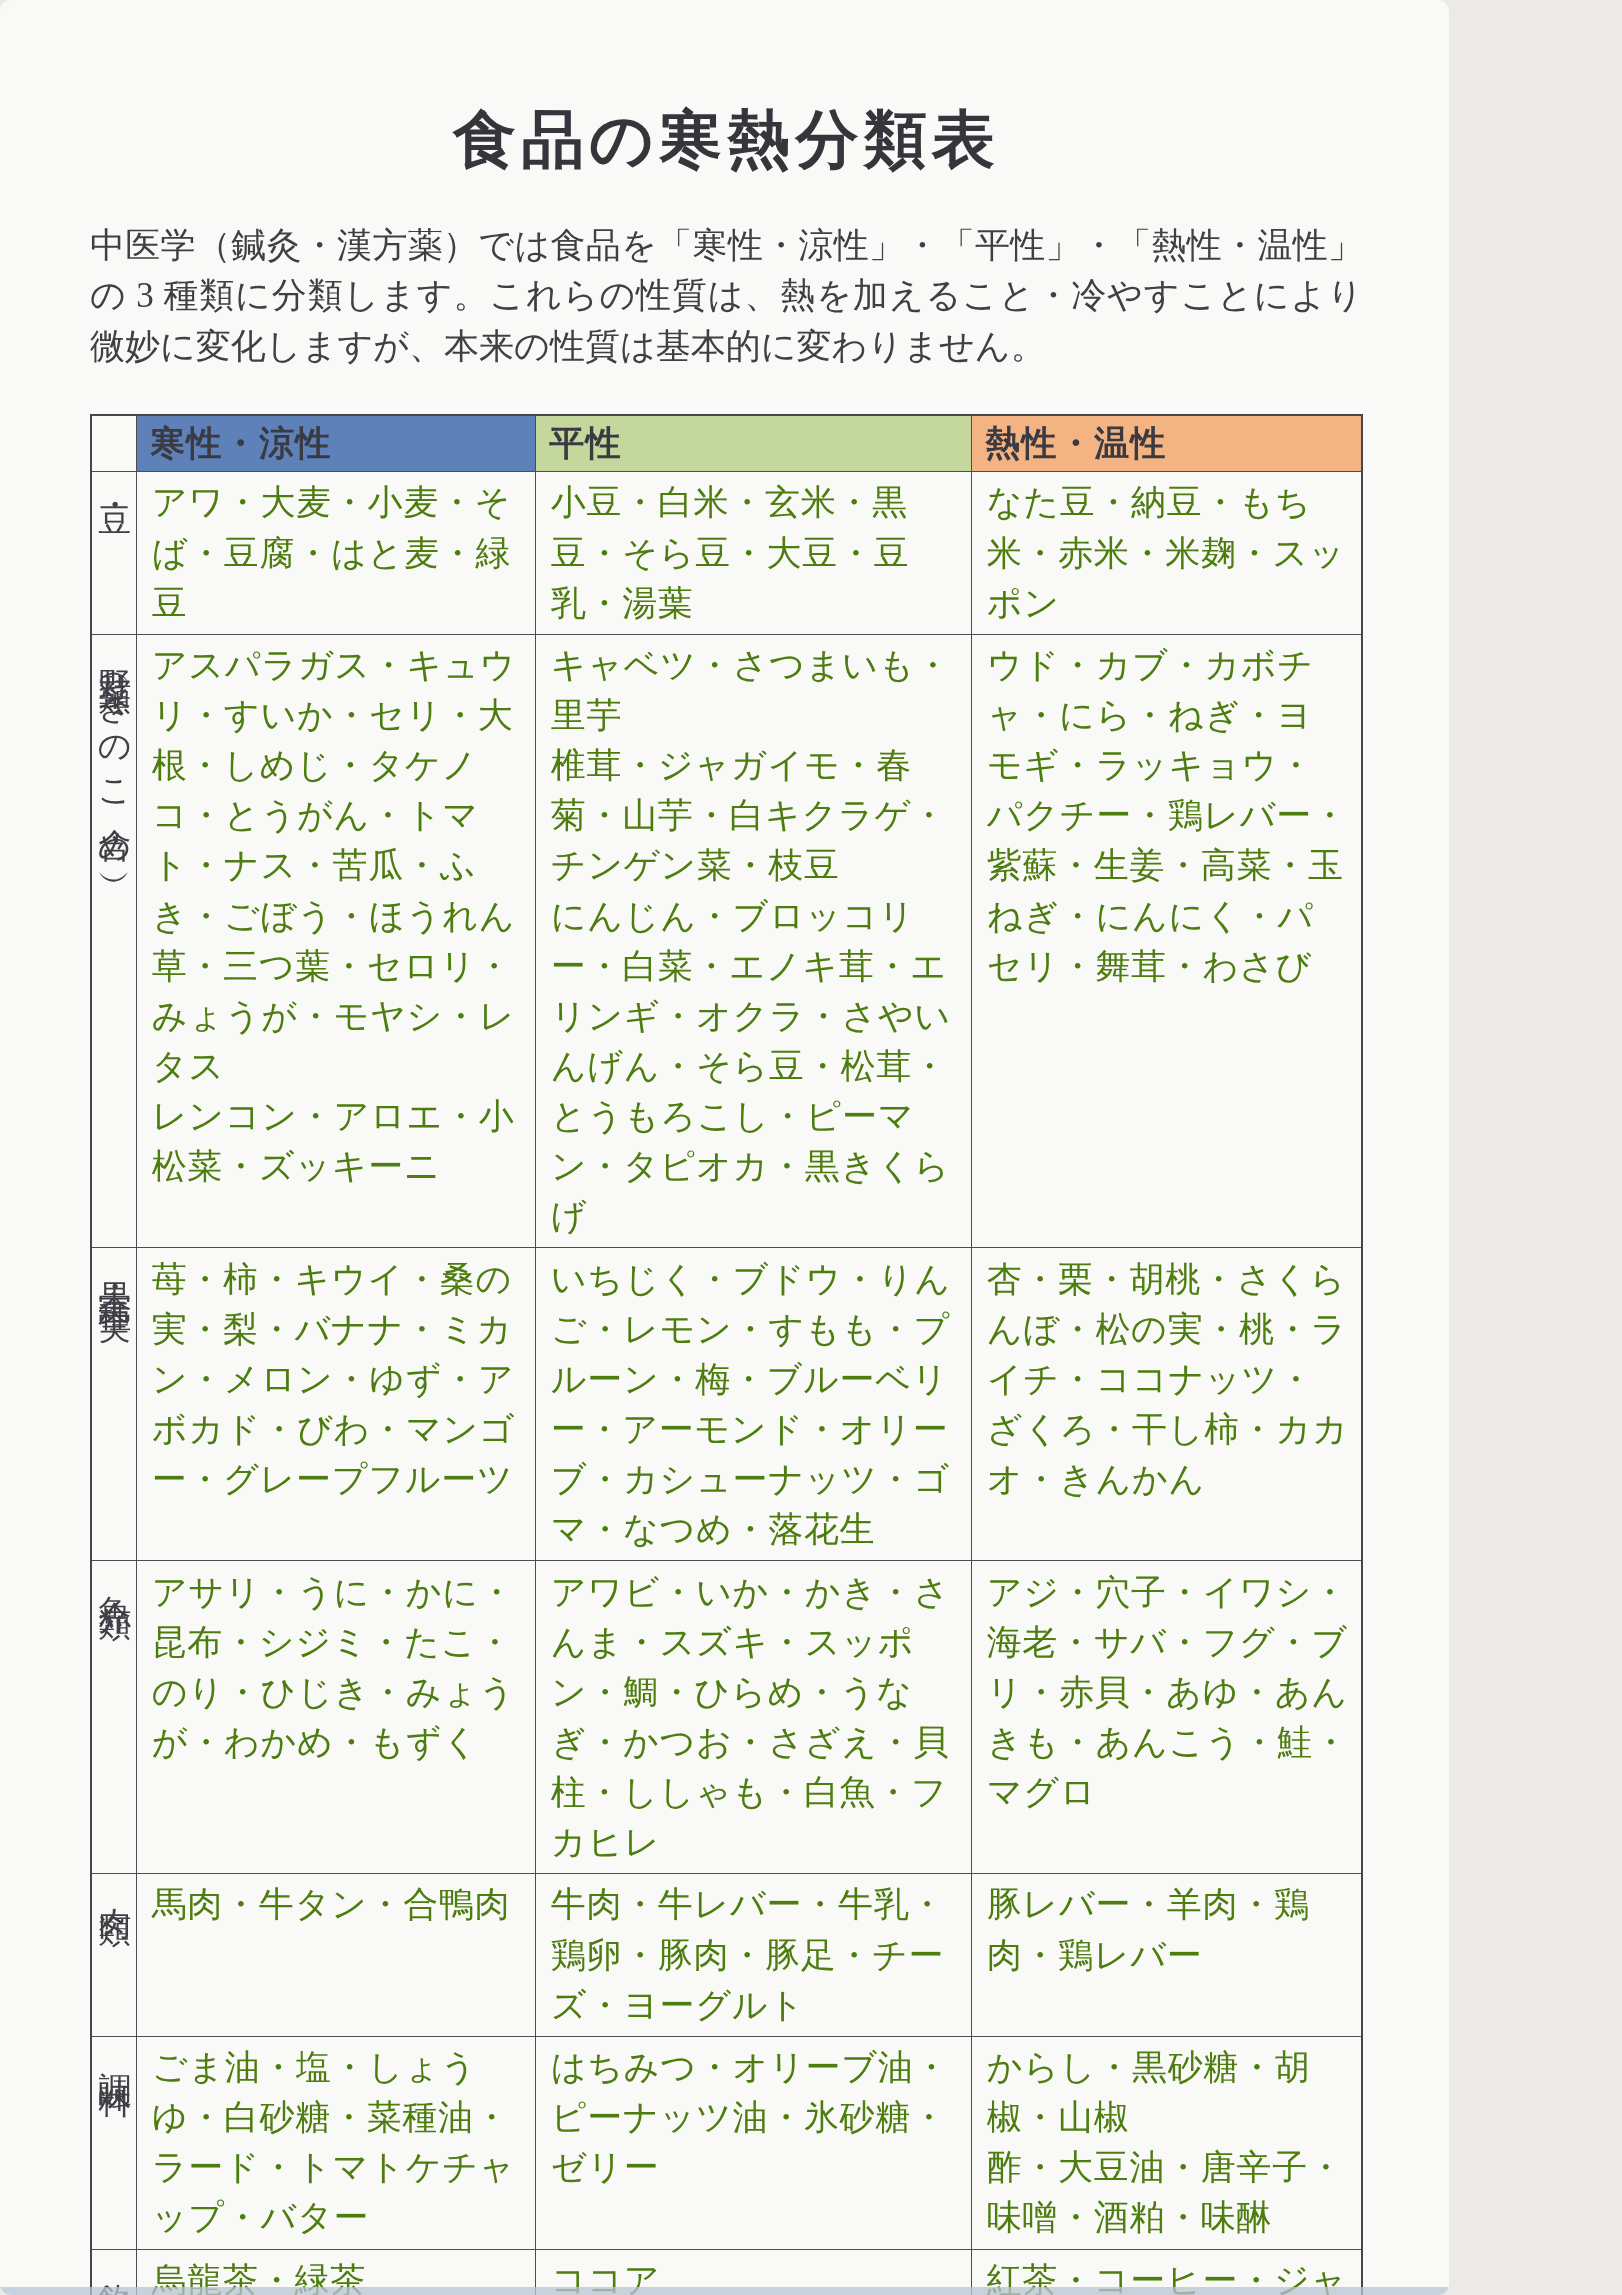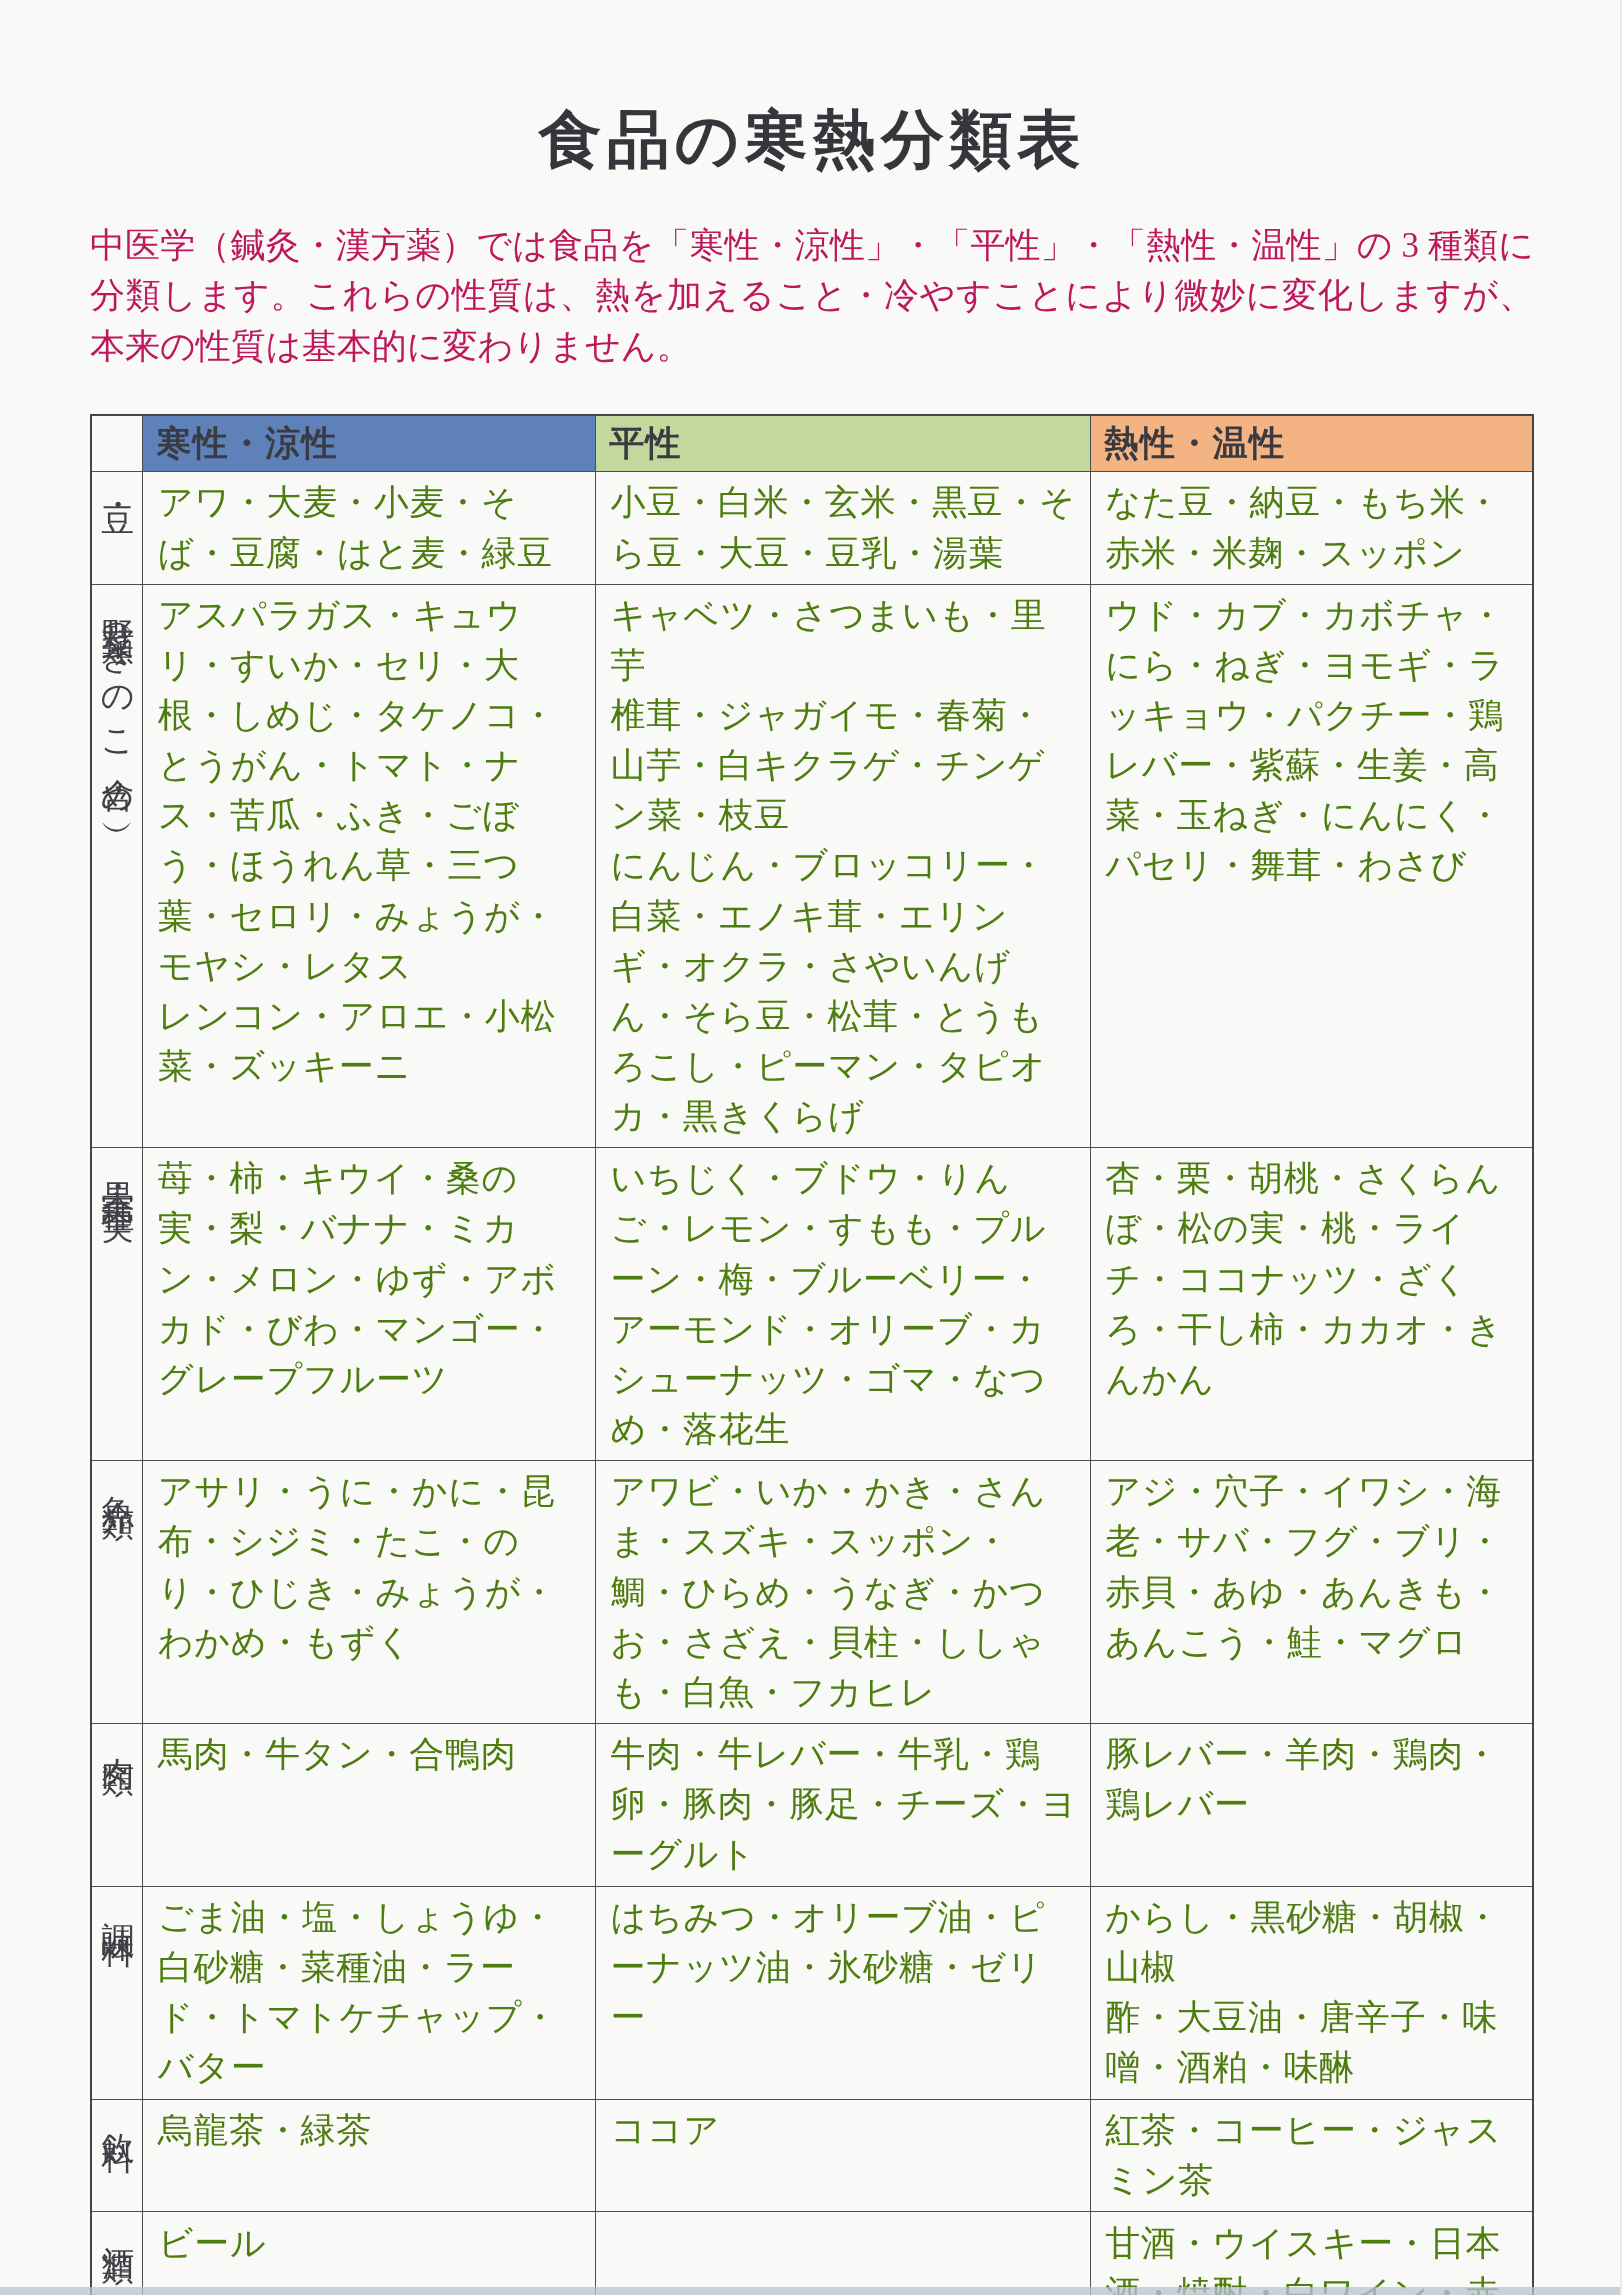--- a/index.html
+++ b/index.html
@@ -1,38 +1,39 @@
 <!DOCTYPE html>
 <html lang="ja" style="font-size:10.5px"><head>
 <meta charset="utf-8">
 <style>
   html,body{margin:0;padding:0;background:#eceae6;}
   .sheet{
     position:relative;
-    width:1620px;height:2295px;
+    width:1449px;height:2295px;
     background:#f9f9f7;
     font-family:"Liberation Serif","DejaVu Serif",serif;
     color:#3f3f46;
     overflow:hidden;
     box-sizing:border-box;
+    border-radius:11px;
   }
   .content{padding:97px 86px 0 90px;box-sizing:border-box;}
   .title{
     text-align:center;
     font-size:63px;
     font-weight:600;
     letter-spacing:5.2px;
     color:#35353c;
     margin:0 0 38px 0;
   }
   .intro{
     font-size:35px;
     line-height:1.44;
     text-align:justify;
-    color:#be185d;
+    color:#404040;
     margin:0;
   }
   table.cls{
     margin-top:42px;
     width:100%;
     border-collapse:collapse;
     table-layout:fixed;
     border:2.6px solid #45454d;
   }
   table.cls td, table.cls th{

